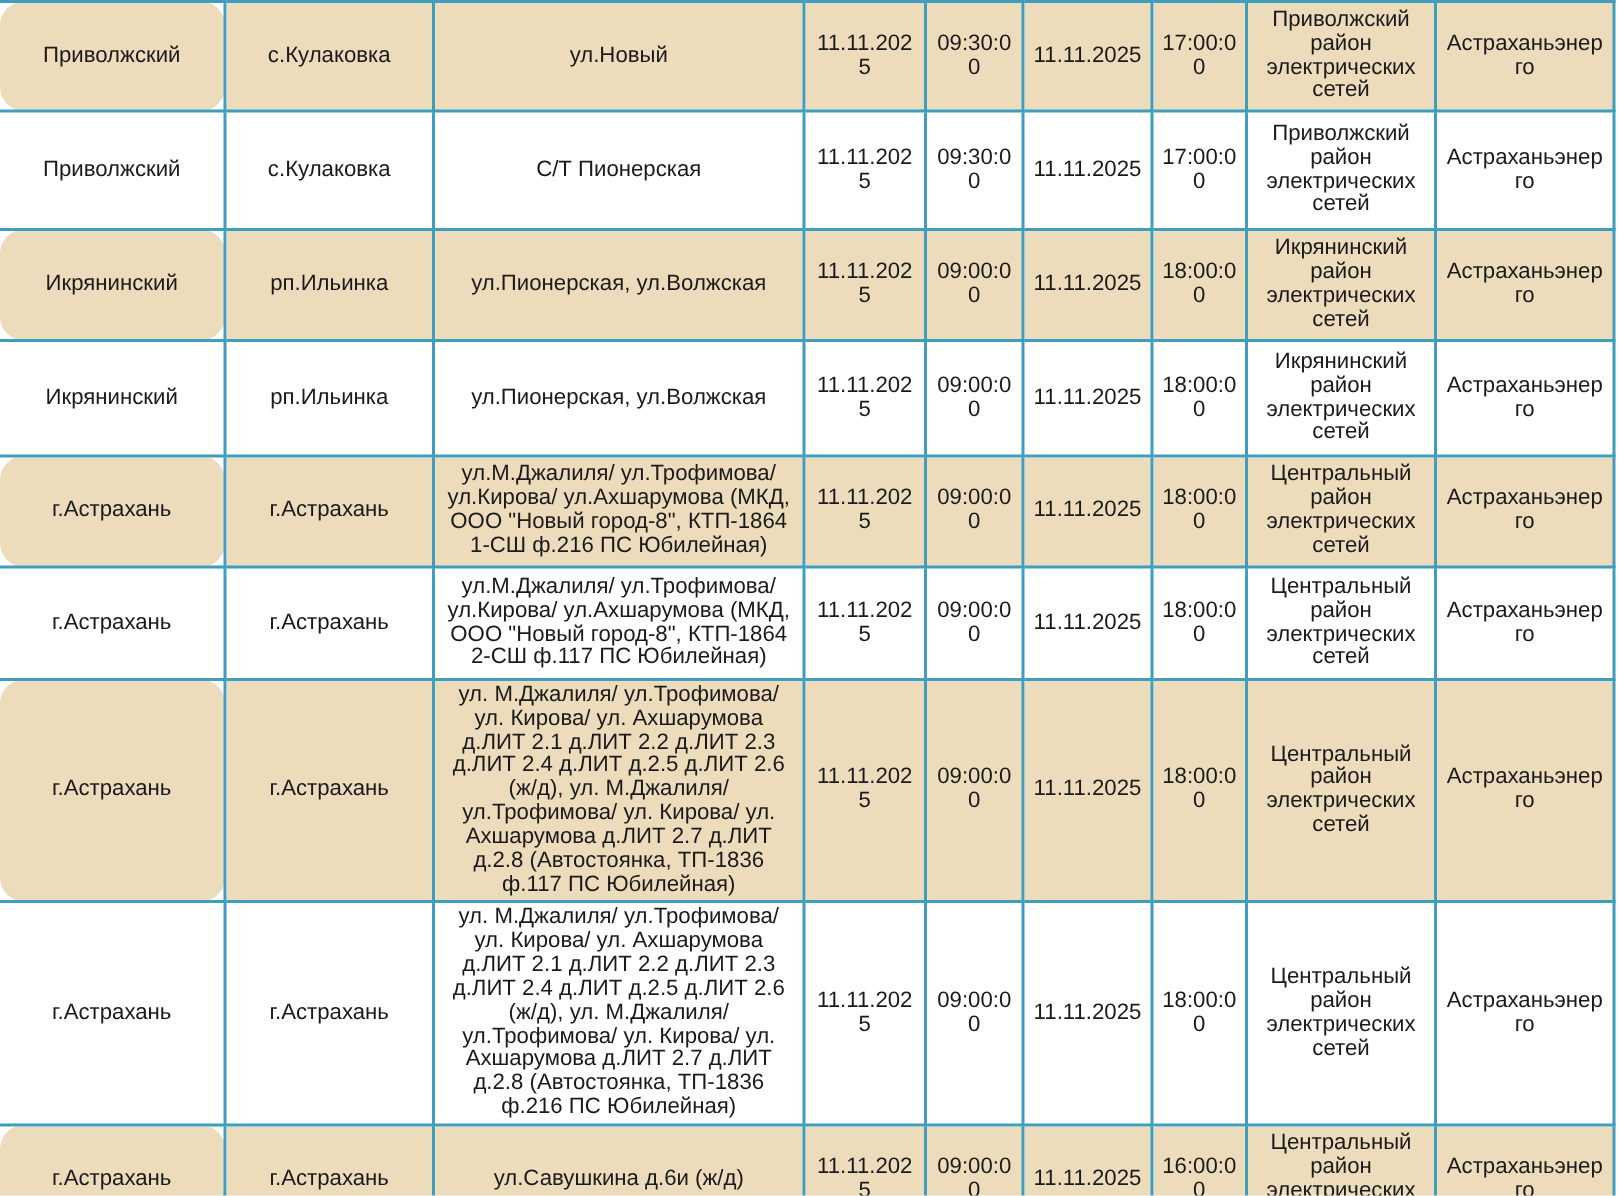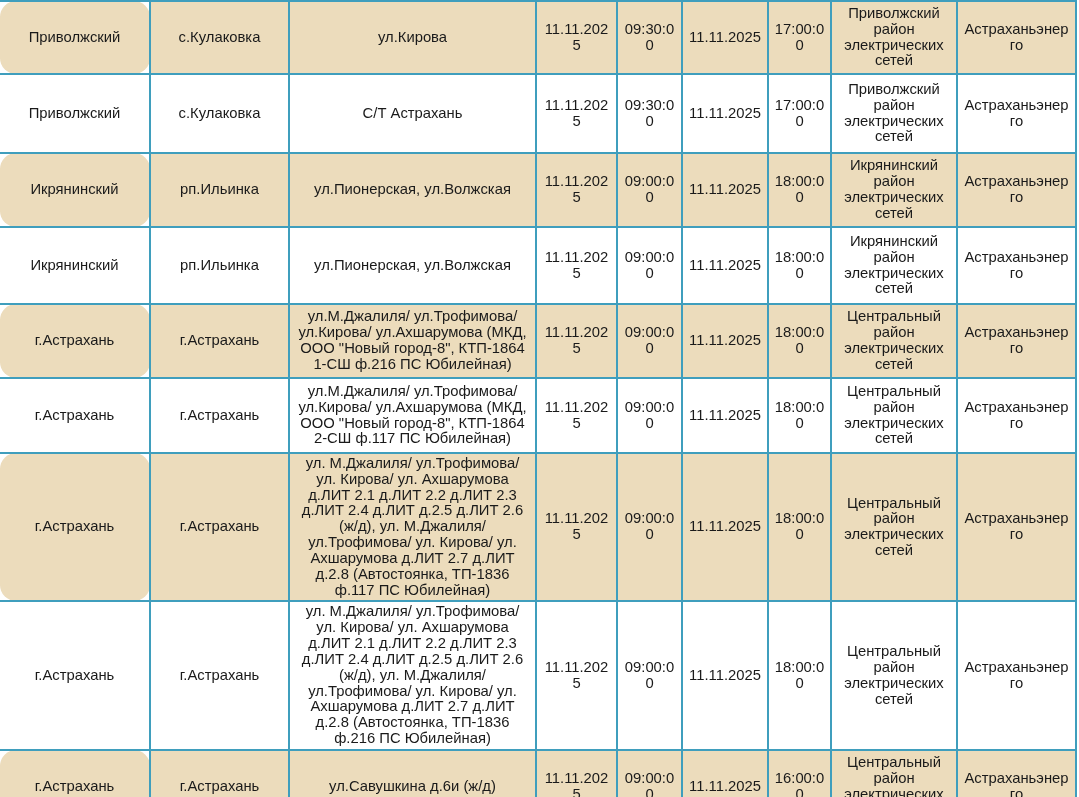--- a/index.html
+++ b/index.html
@@ -51,32 +51,32 @@
     <col style="width:65px">
     <col style="width:86px">
     <col style="width:63px">
     <col style="width:126px">
     <col style="width:119px">
   </colgroup>
   <tbody id="outage-tbody">
       <tr class="beige" style="height: 73px;">
         <td>Приволжский</td>
         <td>с.Кулаковка</td>
-        <td>ул.Кирова</td>
+        <td>ул.Новый</td>
         <td>11.11.2025</td>
         <td>09:30:00</td>
         <td>11.11.2025</td>
         <td>17:00:00</td>
         <td>Приволжский район электрических сетей</td>
         <td>Астраханьэнерго</td>
       </tr>
       <tr class="white" style="height: 79px;">
         <td>Приволжский</td>
         <td>с.Кулаковка</td>
-        <td>С/Т Астрахань</td>
+        <td>С/Т Пионерская</td>
         <td>11.11.2025</td>
         <td>09:30:00</td>
         <td>11.11.2025</td>
         <td>17:00:00</td>
         <td>Приволжский район электрических сетей</td>
         <td>Астраханьэнерго</td>
       </tr>
       <tr class="beige" style="height: 74px;">
         <td>Икрянинский</td>
         <td>рп.Ильинка</td>

